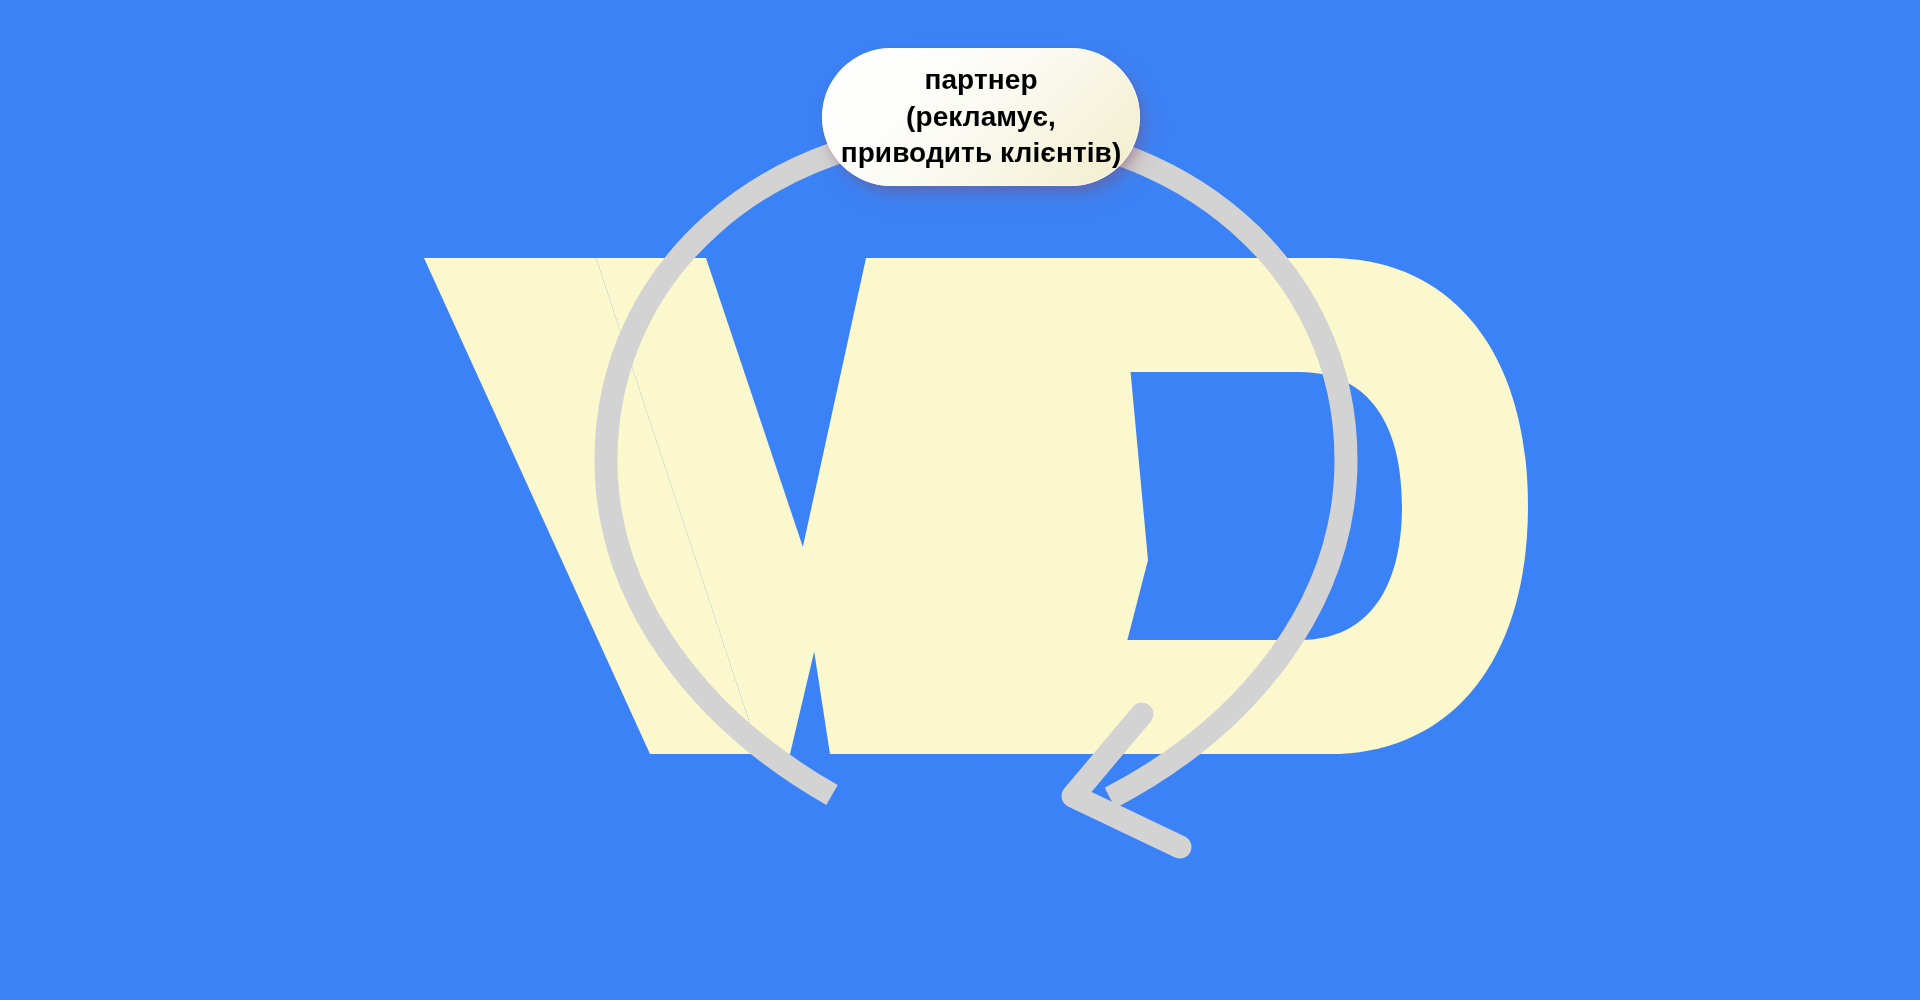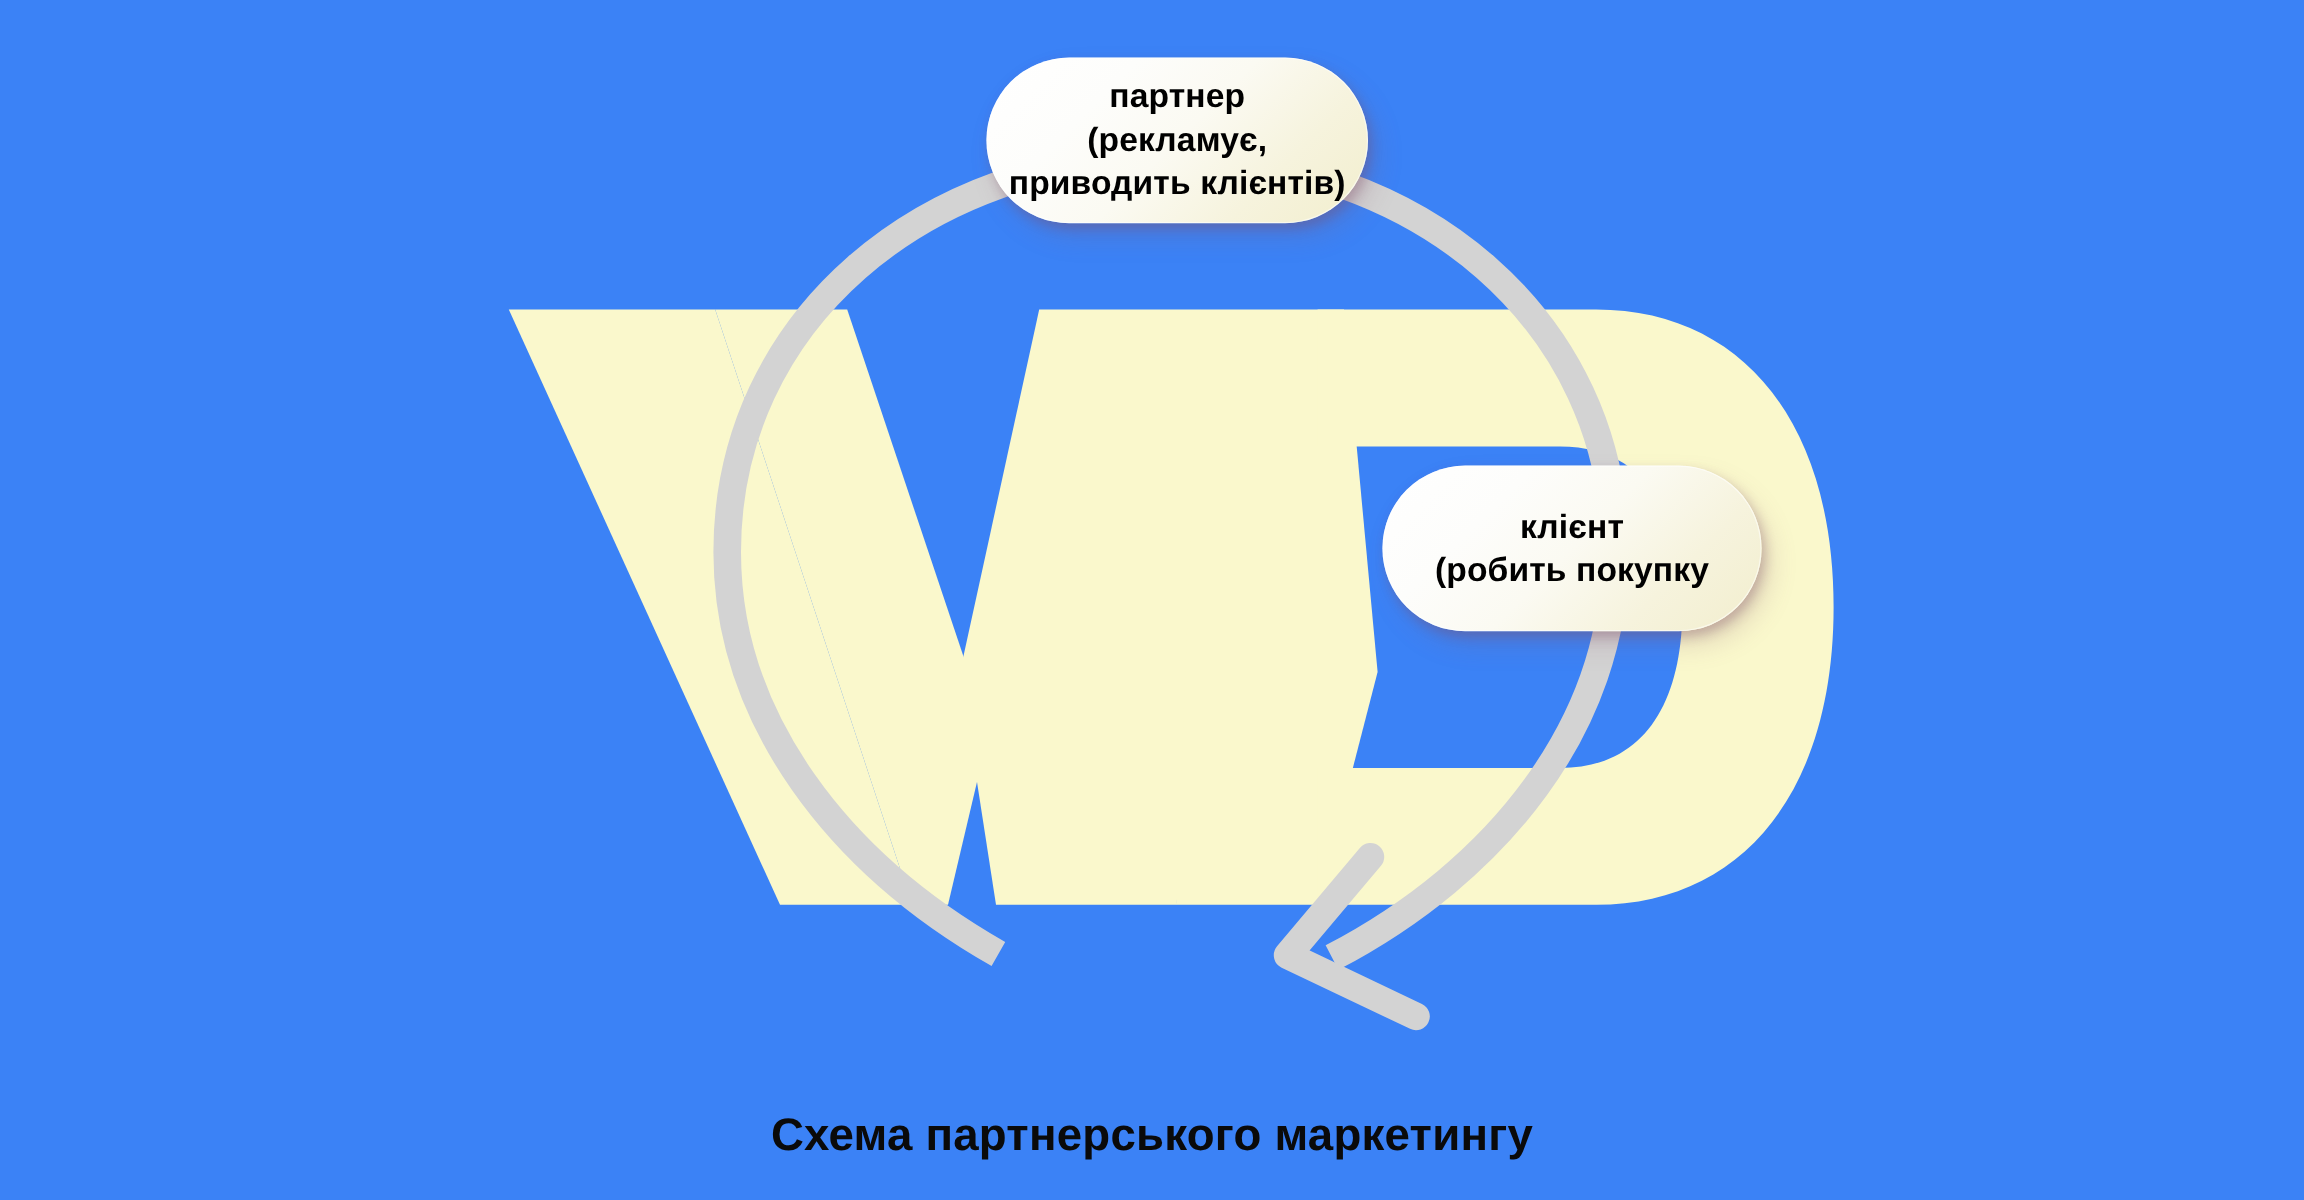--- a/index.html
+++ b/index.html
@@ -144,21 +144,16 @@
 
     <path d="M 1142,714 L 1073,796 L 1180,847" fill="none" stroke="#d3d3d3" stroke-width="23" stroke-linecap="round" stroke-linejoin="round"></path>
   </svg>
 
   <div class="node" id="node-partner">
     <span class="node-label">партнер
 (рекламує,
 приводить клієнтів)</span>
   </div>
 
-  <div class="node" id="node-client">
-    <span class="node-label">клієнт
-(робить покупку</span>
-  </div>
 
 
-  <div id="caption">Схема партнерського маркетингу</div>
 
 </div>
 
 </body></html>

